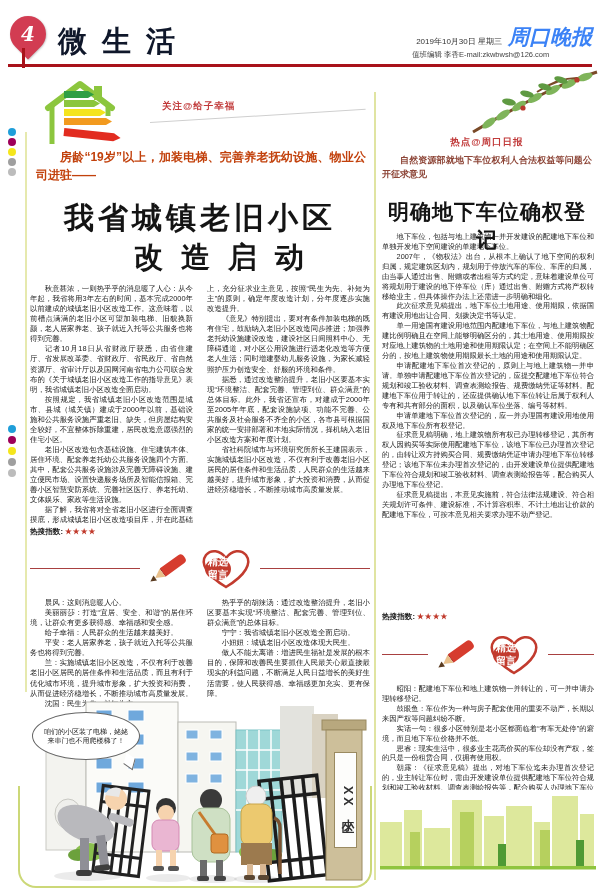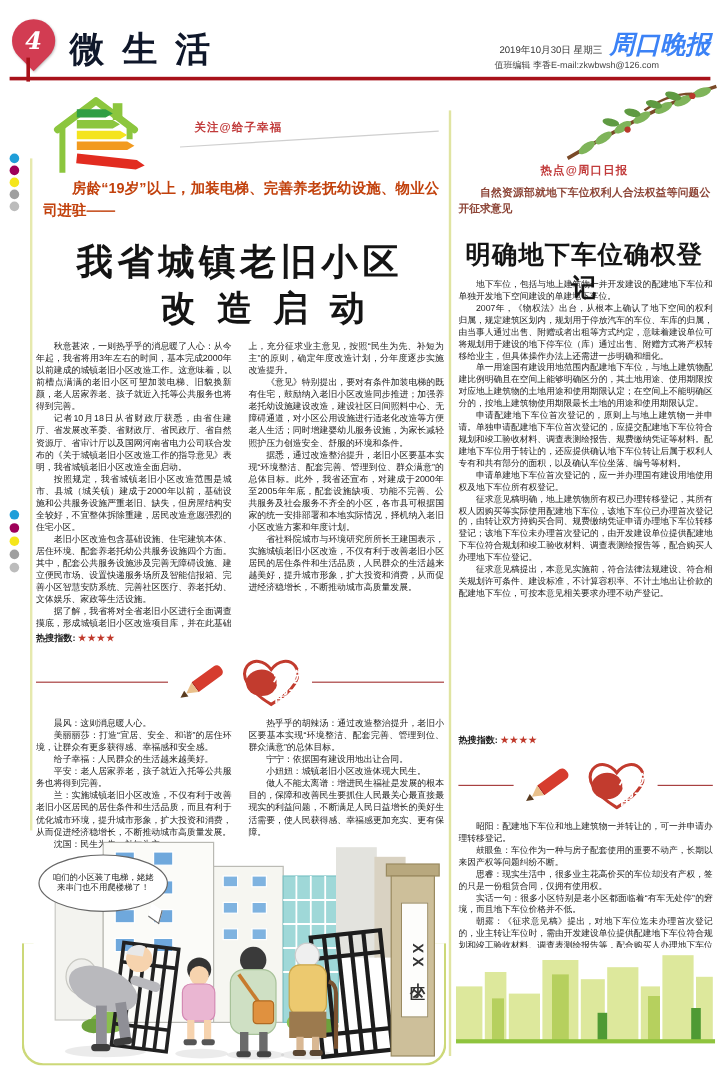--- a/index.html
+++ b/index.html
@@ -27,21 +27,21 @@
   .stars{color:#c0392b;letter-spacing:1px;}
   .tag{color:#c13a3a;font-weight:bold;font-size:9.5px;letter-spacing:1px;}
   
   .badge{display:flex;align-items:center;gap:6px;}
   .badge .line{flex:1;height:1px;background:#a84040;}
   .pencil-rot{width:46px;height:38px;display:flex;align-items:center;transform:rotate(-36deg);}
   .p-tip{width:0;height:0;border-top:3px solid transparent;border-bottom:3px solid transparent;border-right:6px solid #5a3b20;}
   .p-wood{width:0;height:0;border-top:5px solid transparent;border-bottom:5px solid transparent;border-right:9px solid #e9c08b;}
   .p-body{width:26px;height:10px;background:#d63c2e;border-radius:0 4px 4px 0;border-left:1px solid #a8281e;}
   .stamp{position:relative;width:56px;height:46px;}
-  .stamp-text{position:absolute;left:7px;top:11px;width:26px;text-align:center;color:#fff;font-size:13px;font-weight:bold;line-height:1.25;margin-left:23px;}
+  .stamp-text{position:absolute;left:7px;top:11px;width:26px;text-align:center;color:#fff;font-size:10px;font-weight:bold;line-height:1.25;}
   
   .comic{width:340px;height:185px;}
   .bubble{position:absolute;left:4px;top:12px;width:108px;height:48px;background:#fff;border:1.5px solid #666;border-radius:50%;display:flex;align-items:center;justify-content:center;text-align:center;font-size:7px;line-height:1.3;padding:4px 8px;box-sizing:border-box;}
   .bubble-tail{position:absolute;left:96px;top:56px;width:10px;height:10px;border-right:1.5px solid #666;border-bottom:1.5px solid #666;background:#fff;transform:rotate(35deg) skew(20deg);}
   .gate-sign{position:absolute;left:306px;top:52px;width:21px;height:94px;background:#fdfdfb;border:1px solid #9a8a60;writing-mode:vertical-rl;text-align:center;font-size:12.5px;font-weight:bold;letter-spacing:3px;color:#333;}
   .green-panel{border:2px solid #ccd878;border-top:none;border-radius:0 0 18px 18px;}
   .divider-v{width:2px;background:#e0e4a2;}
   .edge-v{width:1.5px;background:#e6e9ae;}
   .slant{height:1px;background:#cfcfcf;transform:rotate(-3.5deg);transform-origin:left center;}
 </style>
@@ -133,21 +133,21 @@
 </div>
 
 <div class="abs bodytext" style="left:30px;top:598px;width:340px;height:122px;column-count:2;column-gap:14px;">
   <p>晨风：这则消息暖人心。</p>
   <p>美丽丽莎：打造“宜居、安全、和谐”的居住环境，让群众有更多获得感、幸福感和安全感。</p>
   <p>给子幸福：人民群众的生活越来越美好。</p>
   <p>平安：老人居家养老，孩子就近入托等公共服务也将得到完善。</p>
   <p>兰：实施城镇老旧小区改造，不仅有利于改善老旧小区居民的居住条件和生活品质，而且有利于优化城市环境，提升城市形象，扩大投资和消费，从而促进经济稳增长，不断推动城市高质量发展。</p>
   <p>沈国：民生为先，补短为主。</p>
   <p>热乎乎的胡辣汤：通过改造整治提升，老旧小区要基本实现“环境整洁、配套完善、管理到位、群众满意”的总体目标。</p>
-  <p>宁宁：依据国有建设用地出让合同。</p>
+  <p>宁宁：我省城镇老旧小区改造全面启动。</p>
   <p>小妞妞：城镇老旧小区改造体现大民生。</p>
   <p>做人不能太离谱：增进民生福祉是发展的根本目的，保障和改善民生要抓住人民最关心最直接最现实的利益问题，不断满足人民日益增长的美好生活需要，使人民获得感、幸福感更加充实、更有保障。</p>
 </div>
 
 <div class="abs green-panel" style="left:18px;top:786px;width:350px;height:100px;"></div>
 <div class="abs comic" style="left:28px;top:700px;">
   <svg width="340" height="185" viewBox="0 0 340 185">
 
     <rect x="18" y="34" width="40" height="116" fill="#f3f3ef" stroke="#c9c9c3"></rect>
     <rect x="58" y="2" width="92" height="150" fill="#fbfbf8" stroke="#b9b9b3"></rect>
@@ -278,20 +278,21 @@
   <circle cx="58" cy="40" r="2.6" fill="#b9392c"></circle>
 </svg>
 
 <div class="abs tag" style="left:382px;top:136px;width:210px;text-align:center;">热点@周口日报</div>
 <div class="abs" style="left:382px;top:154px;width:210px;font-size:9px;font-weight:bold;color:#8d4537;line-height:1.55;text-indent:2em;text-align:justify;">自然资源部就地下车位权利人合法权益等问题公开征求意见</div>
 <div class="abs headline" style="left:378px;top:198px;width:218px;font-size:21px;letter-spacing:1px;">明确地下车位确权登记</div>
 
 <div class="abs bodytext" style="left:382px;top:232px;width:212px;height:378px;font-size:7.3px;">
   <p>地下车位，包括与地上建筑物一并开发建设的配建地下车位和单独开发地下空间建设的单建地下车位。</p>
   <p>2007年，《物权法》出台，从根本上确认了地下空间的权利归属，规定建筑区划内，规划用于停放汽车的车位、车库的归属，由当事人通过出售、附赠或者出租等方式约定，意味着建设单位可将规划用于建设的地下停车位（库）通过出售、附赠方式将产权转移给业主，但具体操作办法上还需进一步明确和细化。</p>
+  <p>此次征求意见稿提出，地下车位土地用途、使用期限，依据国有建设用地出让合同、划拨决定书等认定。</p>
   <p>单一用途国有建设用地范围内配建地下车位，与地上建筑物配建比例明确且在空间上能够明确区分的，其土地用途、使用期限按对应地上建筑物的土地用途和使用期限认定；在空间上不能明确区分的，按地上建筑物使用期限最长土地的用途和使用期限认定。</p>
   <p>申请配建地下车位首次登记的，原则上与地上建筑物一并申请。单独申请配建地下车位首次登记的，应提交配建地下车位符合规划和竣工验收材料、调查表测绘报告、规费缴纳凭证等材料。配建地下车位用于转让的，还应提供确认地下车位转让后属于权利人专有和共有部分的面积，以及确认车位坐落、编号等材料。</p>
   <p>申请单建地下车位首次登记的，应一并办理国有建设用地使用权及地下车位所有权登记。</p>
   <p>征求意见稿明确，地上建筑物所有权已办理转移登记，其所有权人因购买等实际使用配建地下车位，该地下车位已办理首次登记的，由转让双方持购买合同、规费缴纳凭证申请办理地下车位转移登记；该地下车位未办理首次登记的，由开发建设单位提供配建地下车位符合规划和竣工验收材料、调查表测绘报告等，配合购买人办理地下车位登记。</p>
   <p>征求意见稿提出，本意见实施前，符合法律法规建设、符合相关规划许可条件、建设标准，不计算容积率、不计土地出让价款的配建地下车位，可按本意见相关要求办理不动产登记。</p>
 </div>
 <div class="abs hotline" style="left:382px;top:612px;width:212px;">
   <span>热搜指数:</span>
   <span class="stars">★★★★</span>
 </div>
@@ -312,22 +313,22 @@
       <div>精选</div>
       <div>留言</div>
     </div>
   </div>
   <div class="line"></div>
 </div>
 
 <div class="abs bodytext" style="left:382px;top:684px;width:212px;height:106px;font-size:7.3px;">
   <p>昭阳：配建地下车位和地上建筑物一并转让的，可一并申请办理转移登记。</p>
   <p>鼓眼鱼：车位作为一种与房子配套使用的重要不动产，长期以来因产权等问题纠纷不断。</p>
+  <p>实话一句：很多小区特别是老小区都面临着“有车无处停”的窘境，而且地下车位价格并不低。</p>
   <p>思睿：现实生活中，很多业主花高价买的车位却没有产权，签的只是一份租赁合同，仅拥有使用权。</p>
-  <p>实话一句：很多小区特别是老小区都面临着“有车无处停”的窘境，而且地下车位价格并不低。</p>
   <p>朝露：《征求意见稿》提出，对地下车位迄未办理首次登记的，业主转让车位时，需由开发建设单位提供配建地下车位符合规划和竣工验收材料、调查表测绘报告等，配合购买人办理地下车位登记。</p>
 
 </div>
 
 <svg class="abs" style="left:380px;top:792px;" width="216" height="78" viewBox="0 0 216 78">
   <g fill="#dde89c">
     <rect x="0" y="30" width="22" height="45"></rect>
       <rect x="24" y="18" width="18" height="57"></rect>
     <rect x="44" y="36" width="26" height="39"></rect>
       <rect x="72" y="8" width="30" height="67"></rect>

